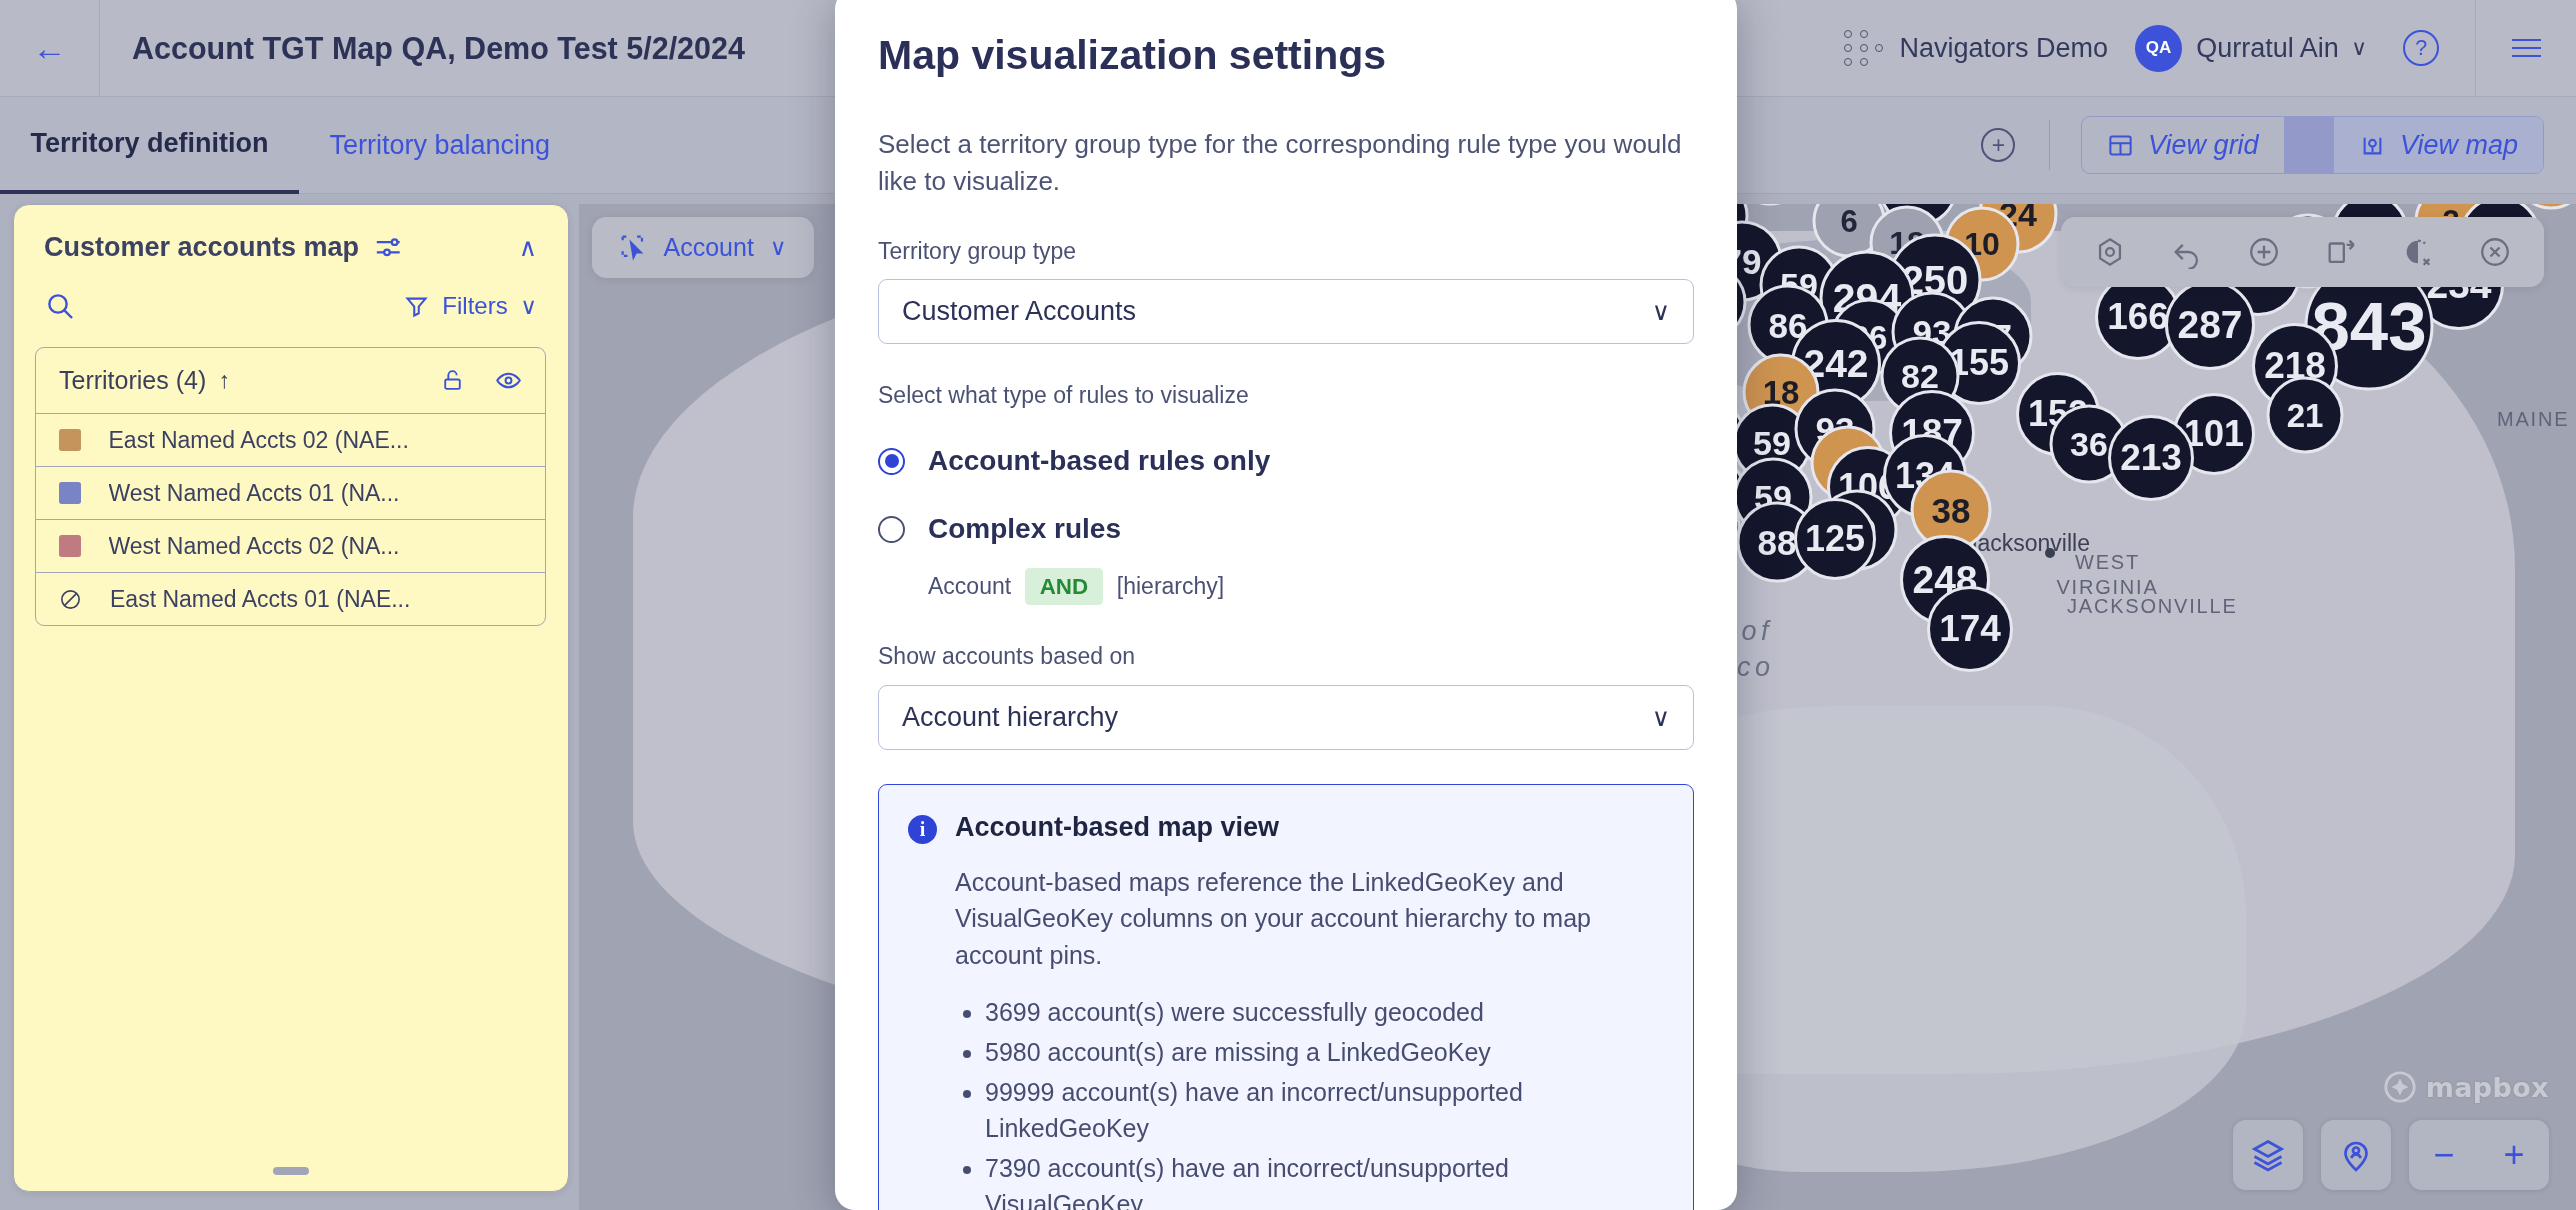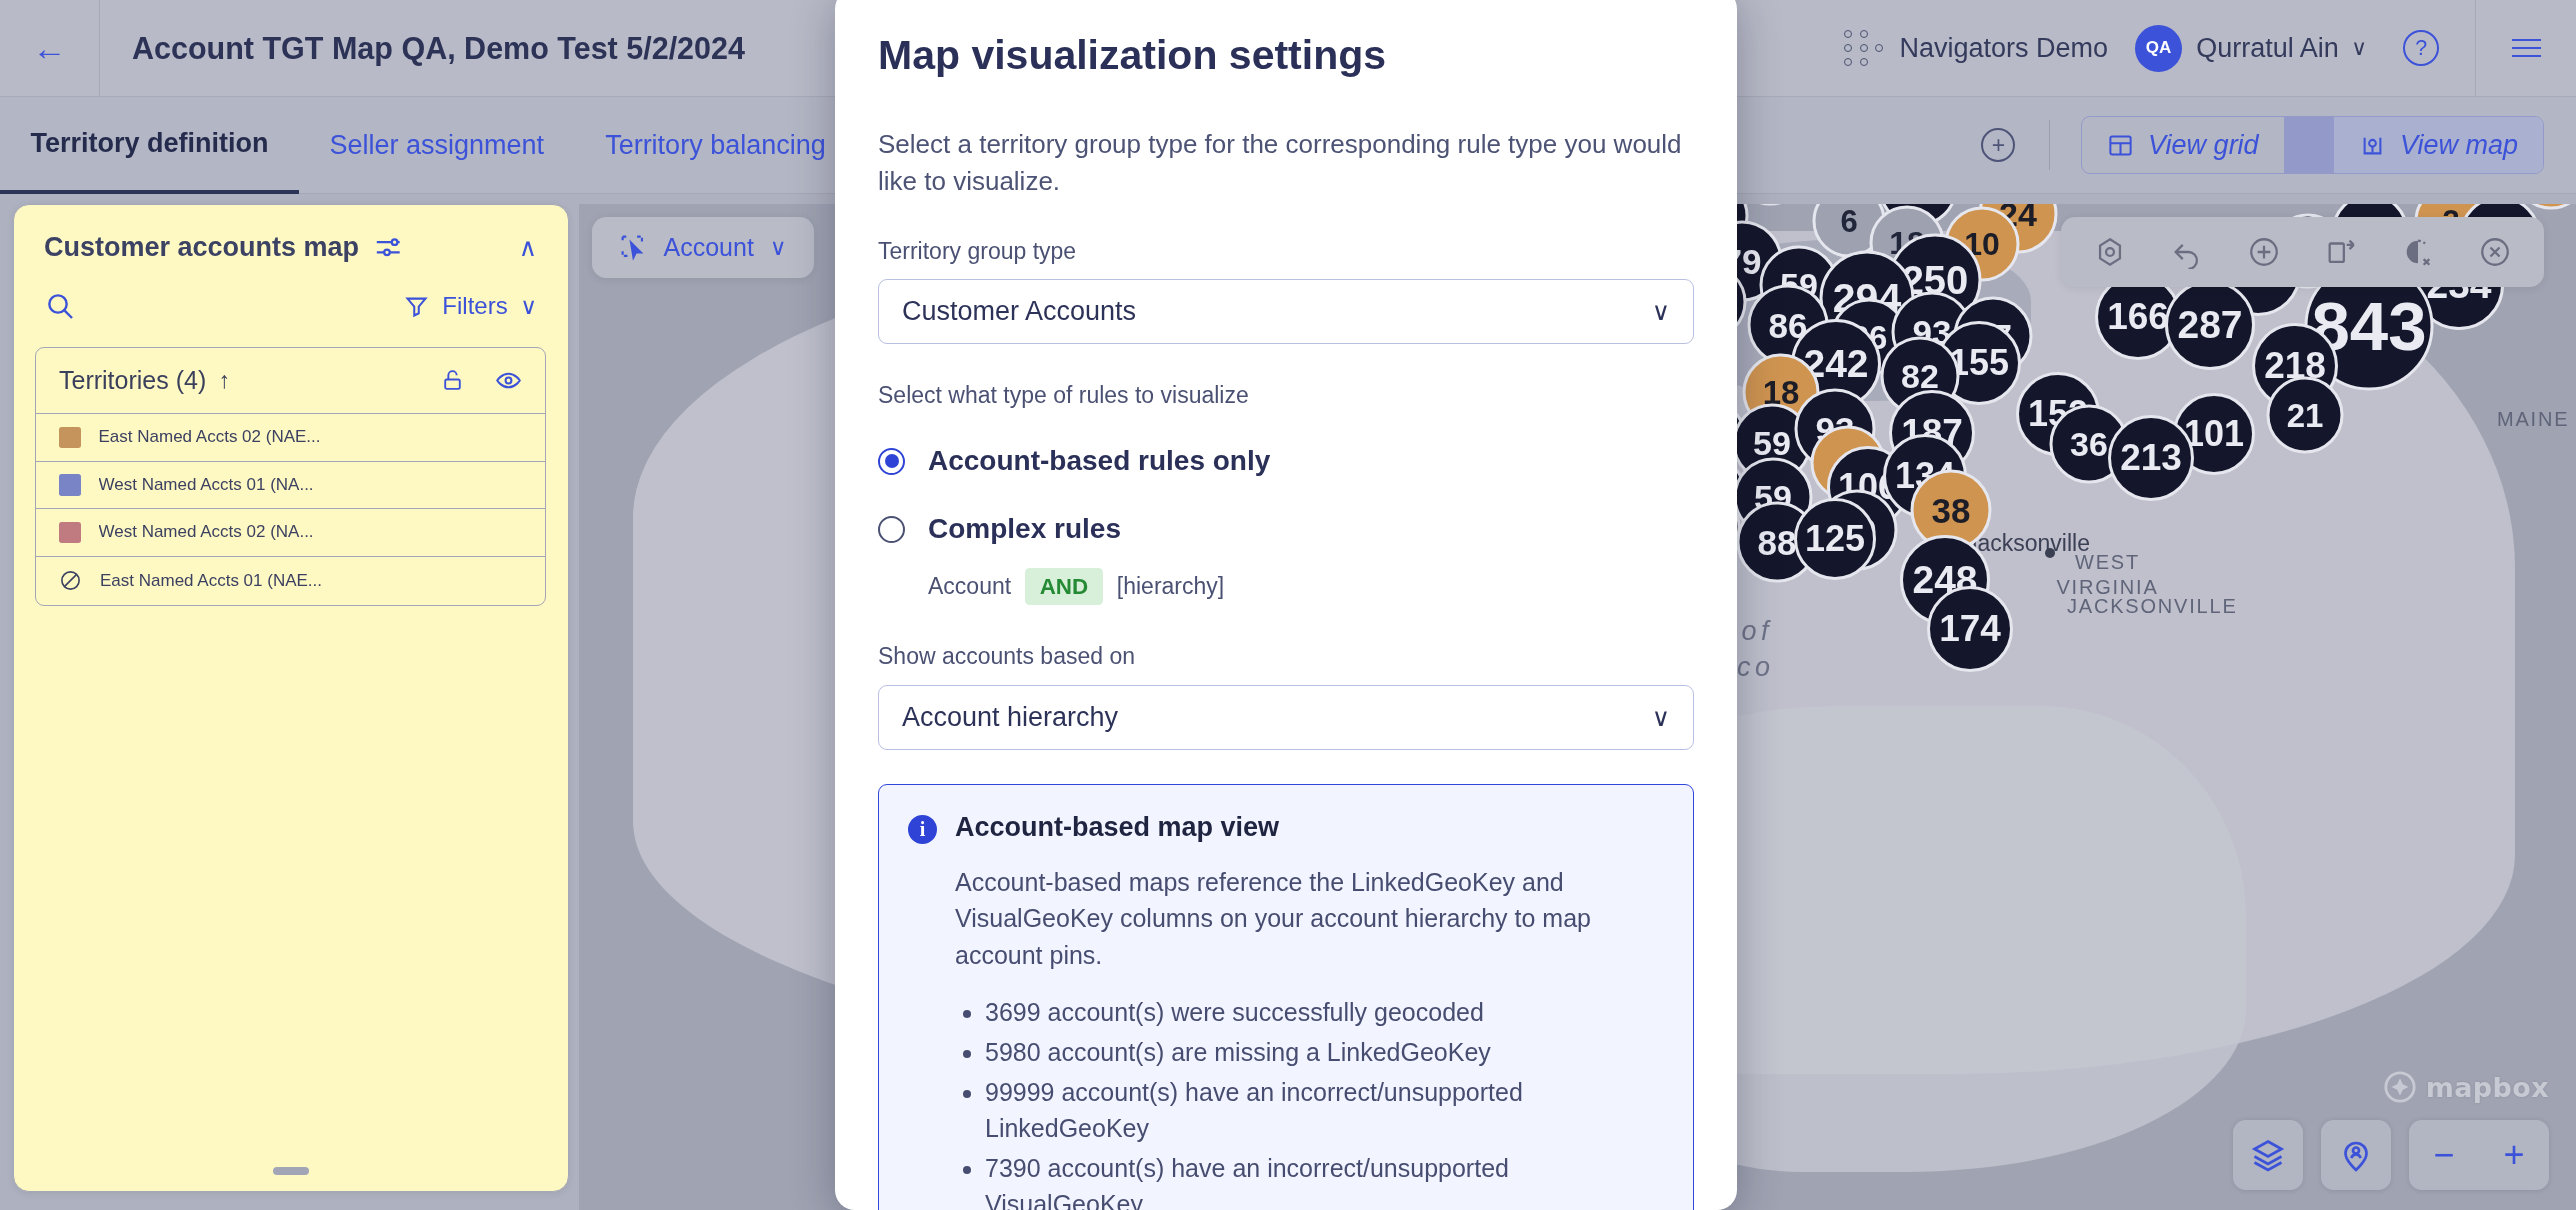--- a/index.html
+++ b/index.html
@@ -113,23 +113,23 @@
     background: transparent; overflow: hidden;
   }
   .terr-head {
     display: flex; align-items: center; padding: 18px 23px;
     border-bottom: 0.9px solid #a3a6b6;
   }
   .terr-head-label { font-size: 25px; color: #3a3f5c; }
   .terr-sort { margin-left: 12.5px; color: #3a3f5c; font-size: 23px; }
   .terr-head-icons { margin-left: auto; display: flex; gap: 30.5px; align-items: center; }
   .terr-row {
-    display: flex; align-items: center; gap: 18px;
+    display: flex; align-items: center; gap: 28px;
     padding: 12.5px 23px; border-bottom: 0.9px solid #a3a6b6;
-    font-size: 17px; color: #3c4161; text-align: right;
+    font-size: 23px; color: #3c4161; text-align: right;
   }
   .swatch { width: 21.5px; height: 21.5px; border-radius: 2.7px; flex: none; }
   .terr-row-label { white-space: nowrap; overflow: hidden; text-overflow: ellipsis; }
   .resize-grip {
     position: absolute; bottom: 16px; left: 50%; transform: translateX(-50%);
     width: 36px; height: 8px; border-radius: 4.5px; background: #a2a5b5;
   }
 
   
   .map {
@@ -306,21 +306,20 @@
       <div class="hamburger">
         <span></span>
           <span></span>
           <span></span>
       </div>
     </div>
   </div>
 
   <div class="tabbar">
     <div class="tab active">Territory definition</div>
-    <div class="tab">Seller assignment</div>
     <div class="tab">Territory balancing</div>
 
     <div class="tabbar-right">
       <div class="plus-circle">+</div>
       <div class="vrule"></div>
       <div class="seg">
         <div>
           <svg class="svgi" width="27" height="27" viewBox="0 0 24 24" fill="none" stroke="#3b52d9" stroke-width="1.8">
             <rect x="3" y="4" width="18" height="16" rx="1.5"></rect>
               <path d="M3 10h18M12 10v10"></path>

